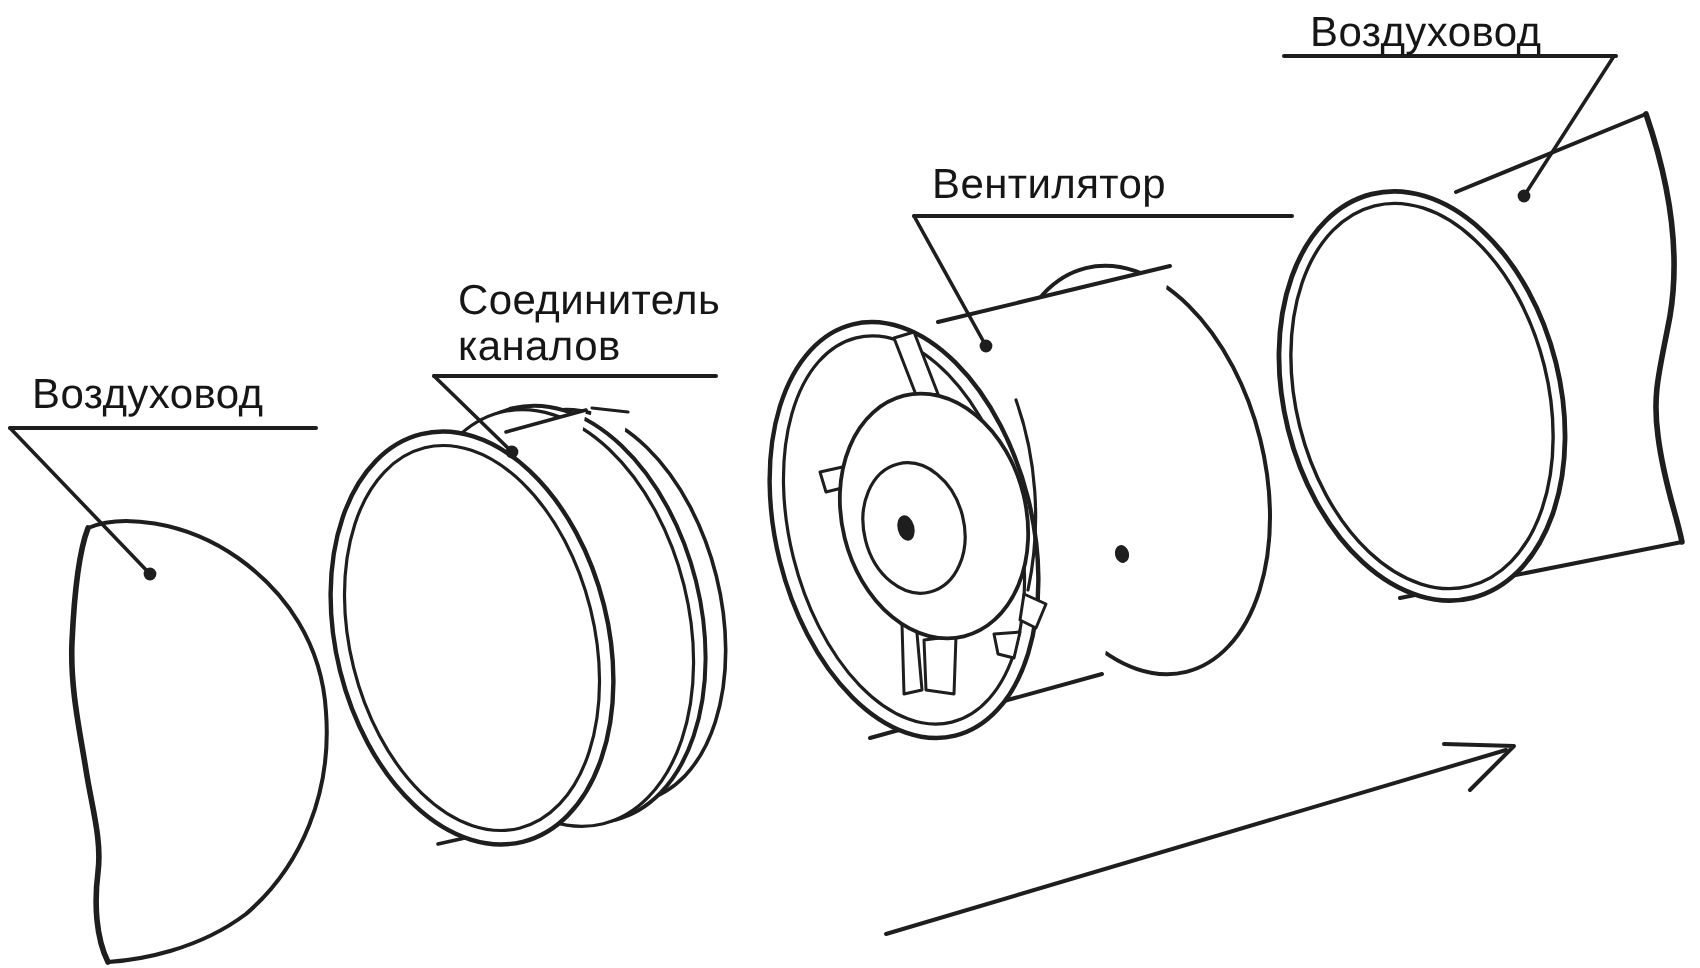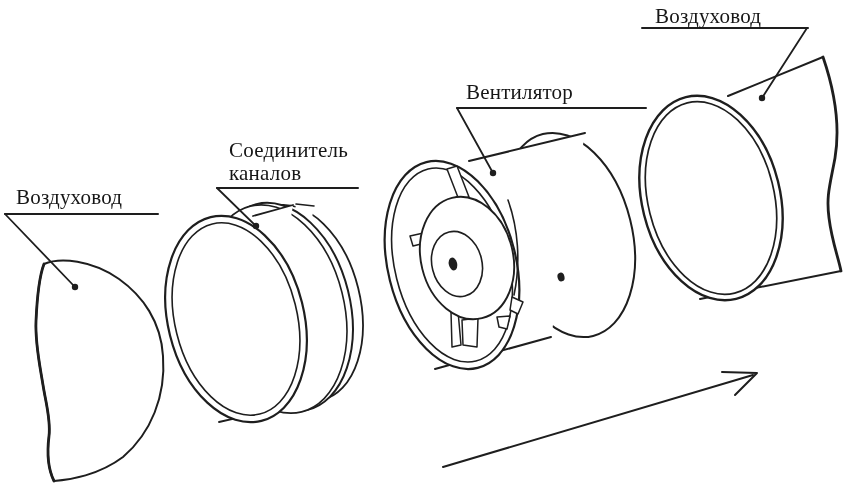--- a/index.html
+++ b/index.html
@@ -11,21 +11,20 @@
   }
   .stage{position:absolute;left:0;top:0;width:850px;height:484px;}
   svg{position:absolute;left:0;top:0;}
   .lbl{
     position:absolute;
     color:#161616;
     font-size:21px;
     line-height:23px;
     white-space:normal;
     letter-spacing:0.2px;
-    font-family:Liberation Serif, serif;
   }
   .lbl-flow{line-height:25px;}
 </style>
 </head>
 <body>
 
 <div class="stage">
 
 <svg width="850" height="484" viewBox="0 0 850 484">
   <g stroke="#1e1e1e" fill="none" stroke-linecap="round" stroke-linejoin="round">

